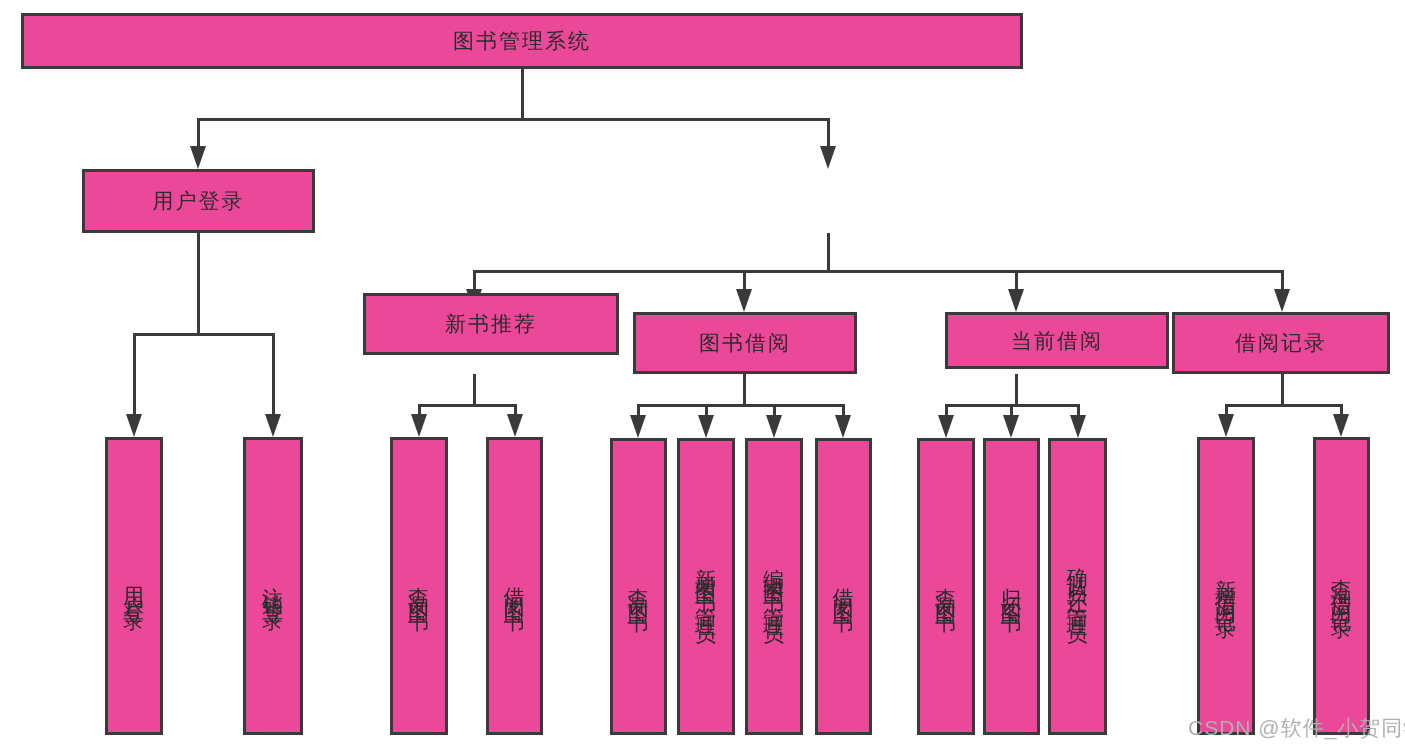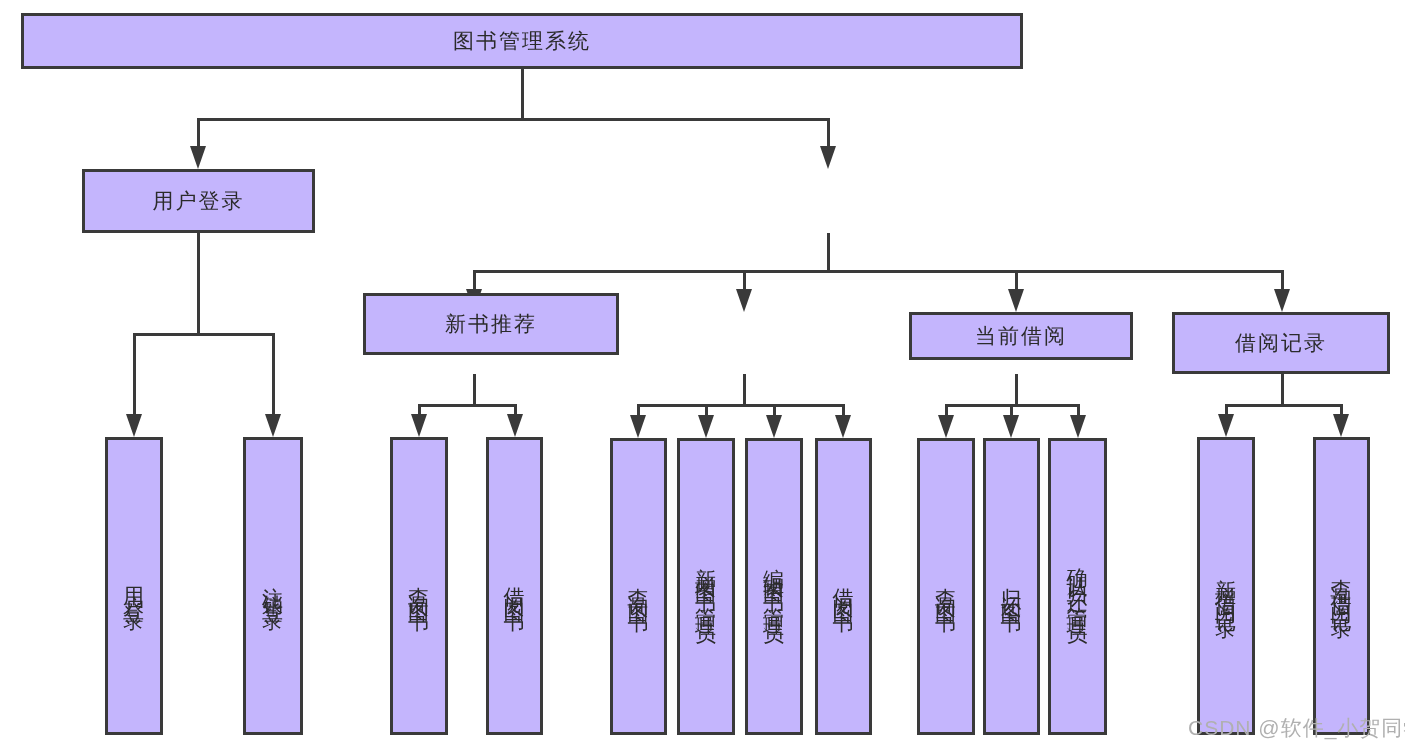--- a/index.html
+++ b/index.html
@@ -1,21 +1,21 @@
 <!DOCTYPE html>
 <html><head>
 <meta charset="utf-8">
 <style>
   html,body{margin:0;padding:0;background:#ffffff;}
   .canvas{
     position:relative;width:1405px;height:747px;background:#ffffff;
     font-family:"Liberation Sans","DejaVu Sans",sans-serif;overflow:hidden;
   }
   .box{
-    position:absolute;box-sizing:border-box;border:3px solid #3a3a3a;background:#c4b5fd;
+    position:absolute;box-sizing:border-box;border:3px solid #3a3a3a;background:#ec4899;
     display:flex;align-items:center;justify-content:center;
     color:#2b2b2b;font-size:21px;letter-spacing:2px;z-index:2;
   }
   .leaf .vtext{
     writing-mode:vertical-rl;text-orientation:mixed;
     letter-spacing:8px;font-size:21px;line-height:1;
   }
   .hline,.vline{position:absolute;background:#3a3a3a;z-index:1;}
   .hline{height:3px;}
   .vline{width:3px;}
@@ -97,21 +97,24 @@
     <span>图书管理系统</span>
   </div>
 
   <div class="box" style="left:82px;top:169px;width:233px;height:64px">
     <span>用户登录</span>
   </div>
 
   <div class="box" style="left:363px;top:293px;width:256px;height:62px">
     <span>新书推荐</span>
   </div>
-  <div class="box" style="left:909px;top:312px;width:224px;height:48px">
+  <div class="box" style="left:633px;top:312px;width:224px;height:62px">
+    <span>图书借阅</span>
+  </div>
+  <div class="box" style="left:945px;top:312px;width:224px;height:57px">
     <span>当前借阅</span>
   </div>
   <div class="box" style="left:1172px;top:312px;width:218px;height:62px">
     <span>借阅记录</span>
   </div>
 
   <div class="box leaf" style="left:105px;top:437px;width:58px;height:298px">
     <span class="vtext">用户登录</span>
   </div>
   <div class="box leaf" style="left:243px;top:437px;width:60px;height:298px">

